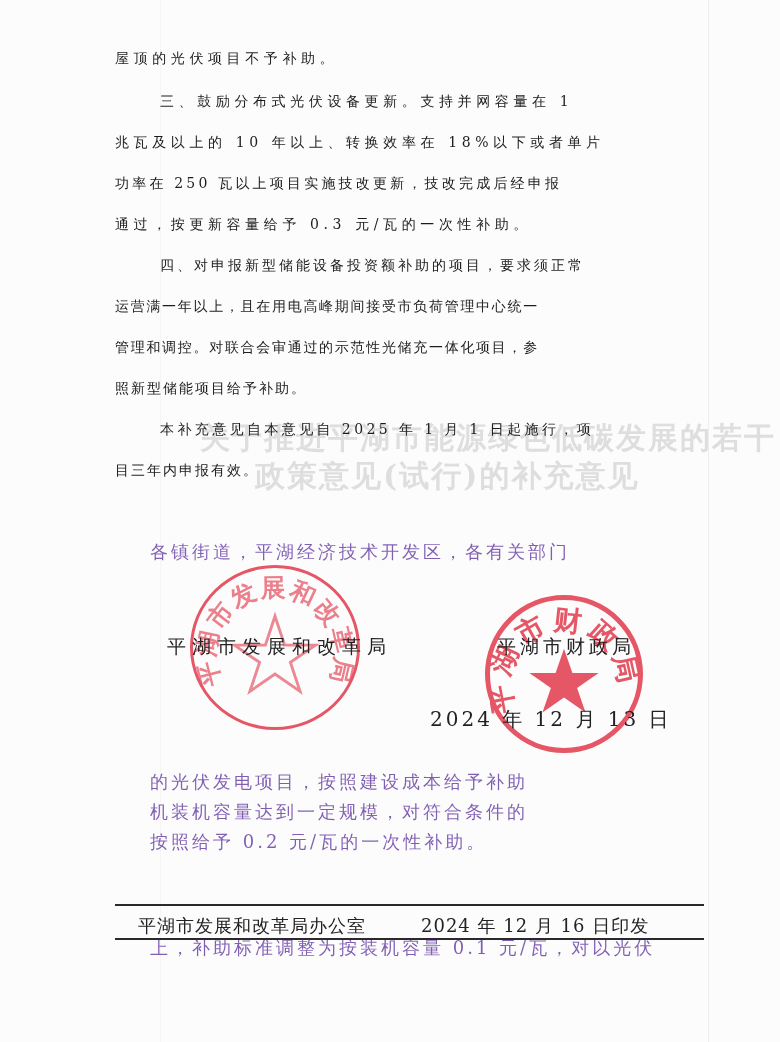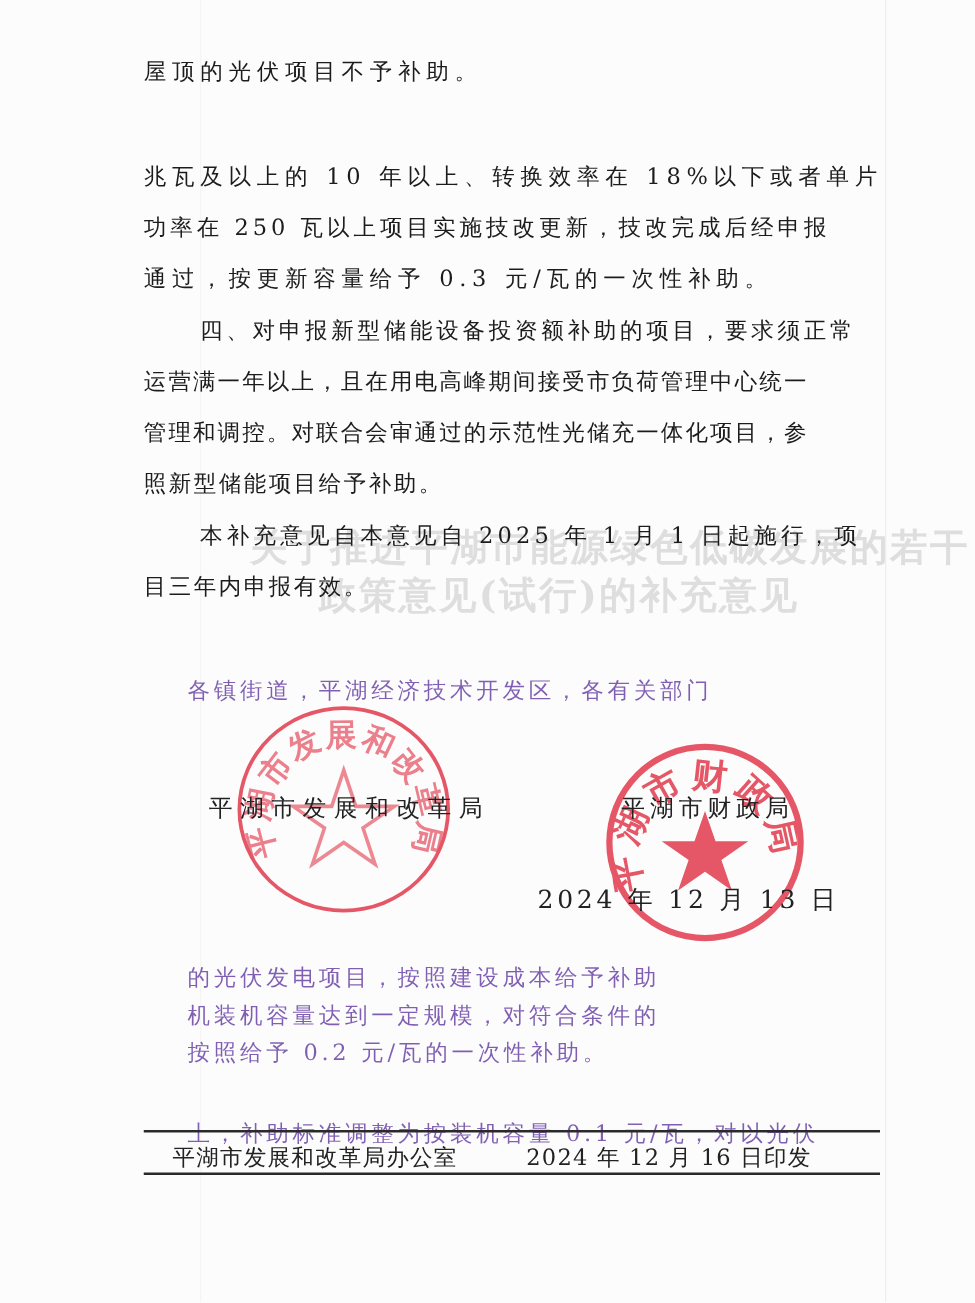--- a/index.html
+++ b/index.html
@@ -11,21 +11,21 @@
     color: #1c1c1c;
   }
   .page { position: absolute; inset: 0; background: #fcfcfc; }
   .ghost {
     position: absolute; color: #4c1d95; font-size: 18px; letter-spacing: 3px;
     white-space: nowrap; filter: blur(0.6px); opacity: 0.7;
   }
   .ghost.title { font-size: 30px; font-weight: bold; color: #d2d2d2; letter-spacing: 2px; }
   .edge-line { position: absolute; top: 0; bottom: 0; width: 1px; background: #eeeeee; }
   .line {
-    position: absolute; left: 115px; font-size: 18px; letter-spacing: 4.6px;
+    position: absolute; left: 115px; font-size: 14px; letter-spacing: 4.6px;
     white-space: nowrap; line-height: 28px;
   }
   .stamp {
     position: absolute; border-radius: 50%; border: 4px solid #e23a4c;
     box-sizing: border-box; opacity: 0.85;
   }
   .stamp svg { position: absolute; inset: 0; width: 100%; height: 100%; }
   .sig { position: absolute; font-size: 19px; letter-spacing: 6px; white-space: nowrap; color: #222; }
   .rule { position: absolute; left: 115px; width: 589px; height: 2px; background: #2a2a2a; }
   .footer-text { position: absolute; font-size: 18px; letter-spacing: 1px; white-space: nowrap; color: #222; }
@@ -36,23 +36,24 @@
 <div class="page">
 
   <div class="edge-line" style="left:708px"></div>
   <div class="edge-line" style="left:160px;opacity:.5"></div>
   <div class="ghost title" style="left:200px;top:418px">关于推进平湖市能源绿色低碳发展的若干</div>
   <div class="ghost title" style="left:255px;top:456px">政策意见(试行)的补充意见</div>
   <div class="ghost" style="left:150px;top:540px">各镇街道，平湖经济技术开发区，各有关部门</div>
   <div class="ghost" style="left:150px;top:770px">的光伏发电项目，按照建设成本给予补助</div>
   <div class="ghost" style="left:150px;top:800px">机装机容量达到一定规模，对符合条件的</div>
   <div class="ghost" style="left:150px;top:830px">按照给予 0.2 元/瓦的一次性补助。</div>
-  <div class="ghost" style="left:150px;top:895px">上，补助标准调整为按装机容量 0.1 元/瓦，对以光伏</div>
+  <div class="ghost" style="left:150px;top:936px">上，补助标准调整为按装机容量 0.1 元/瓦，对以光伏</div>
 
   <div class="line" style="top:44px;left:115px">屋顶的光伏项目不予补助。</div>
+  <div class="line" style="top:87px;left:160px">三、鼓励分布式光伏设备更新。支持并网容量在 1</div>
   <div class="line" style="top:128px;left:115px">兆瓦及以上的 10 年以上、转换效率在 18%以下或者单片</div>
   <div class="line" style="top:169px;left:115px;letter-spacing:3.2px">功率在 250 瓦以上项目实施技改更新，技改完成后经申报</div>
   <div class="line" style="top:210px;left:115px">通过，按更新容量给予 0.3 元/瓦的一次性补助。</div>
   <div class="line" style="top:292px;left:115px;letter-spacing:1.7px">运营满一年以上，且在用电高峰期间接受市负荷管理中心统一</div>
   <div class="line" style="top:251px;left:160px;letter-spacing:3px">四、对申报新型储能设备投资额补助的项目，要求须正常</div>
   <div class="line" style="top:374px;left:115px;letter-spacing:2px">照新型储能项目给予补助。</div>
   <div class="line" style="top:333px;left:115px;letter-spacing:1.7px">管理和调控。对联合会审通过的示范性光储充一体化项目，参</div>
   <div class="line" style="top:415px;left:160px;letter-spacing:3.4px">本补充意见自本意见自 2025 年 1 月 1 日起施行，项</div>
   <div class="line" style="top:456px;left:115px;letter-spacing:2px">目三年内申报有效。</div>
 

